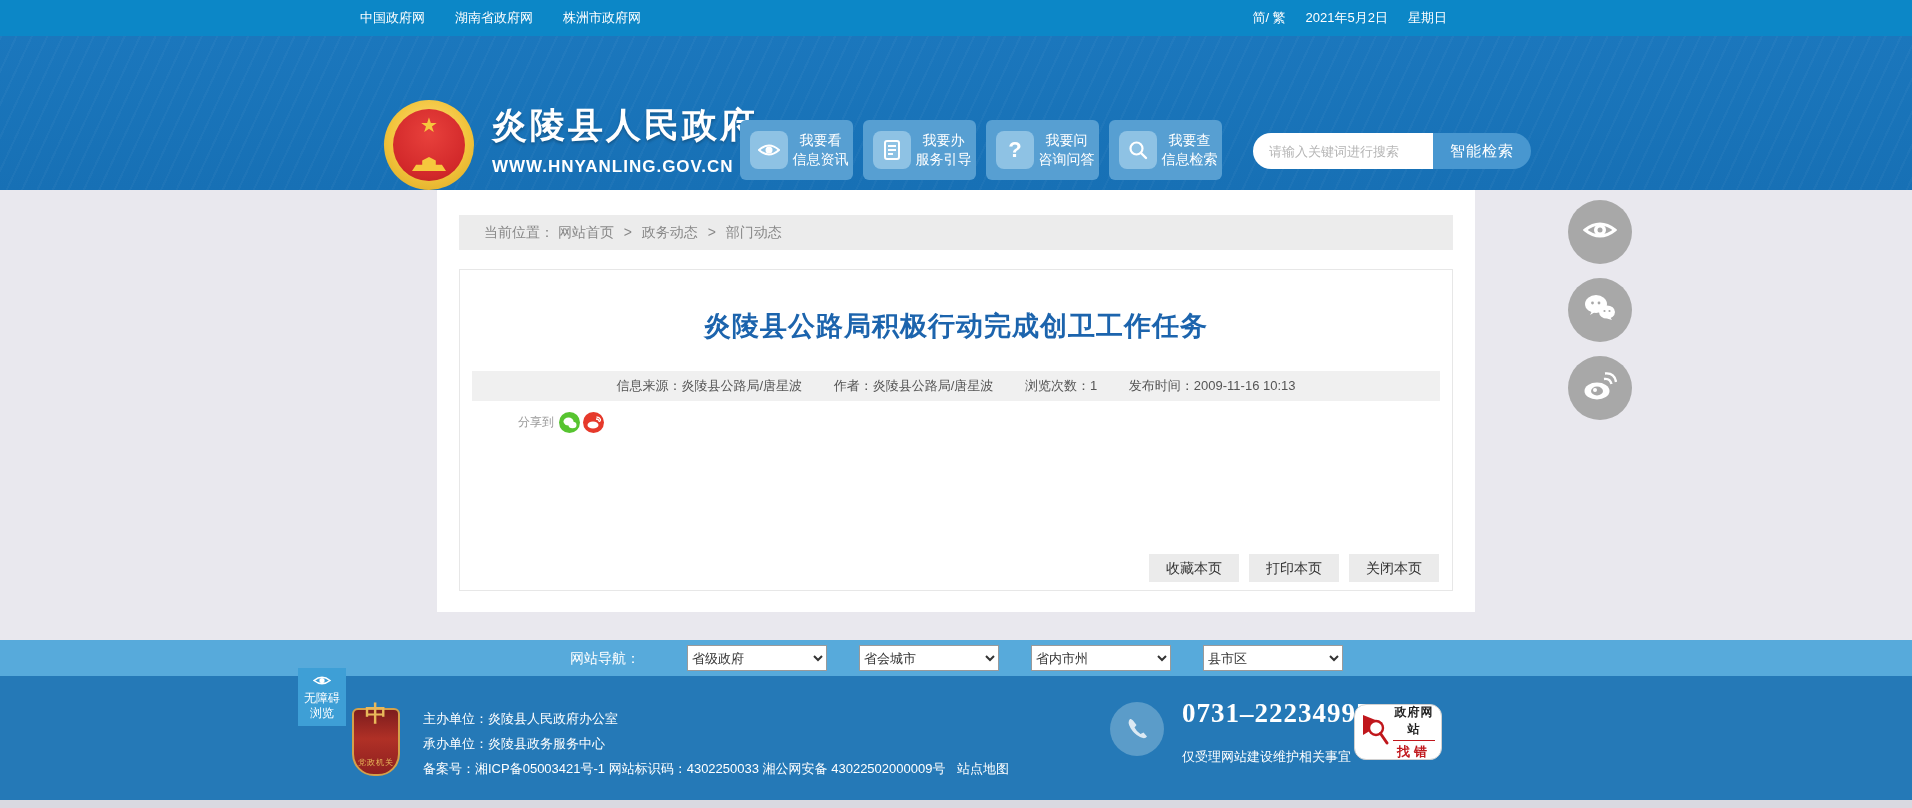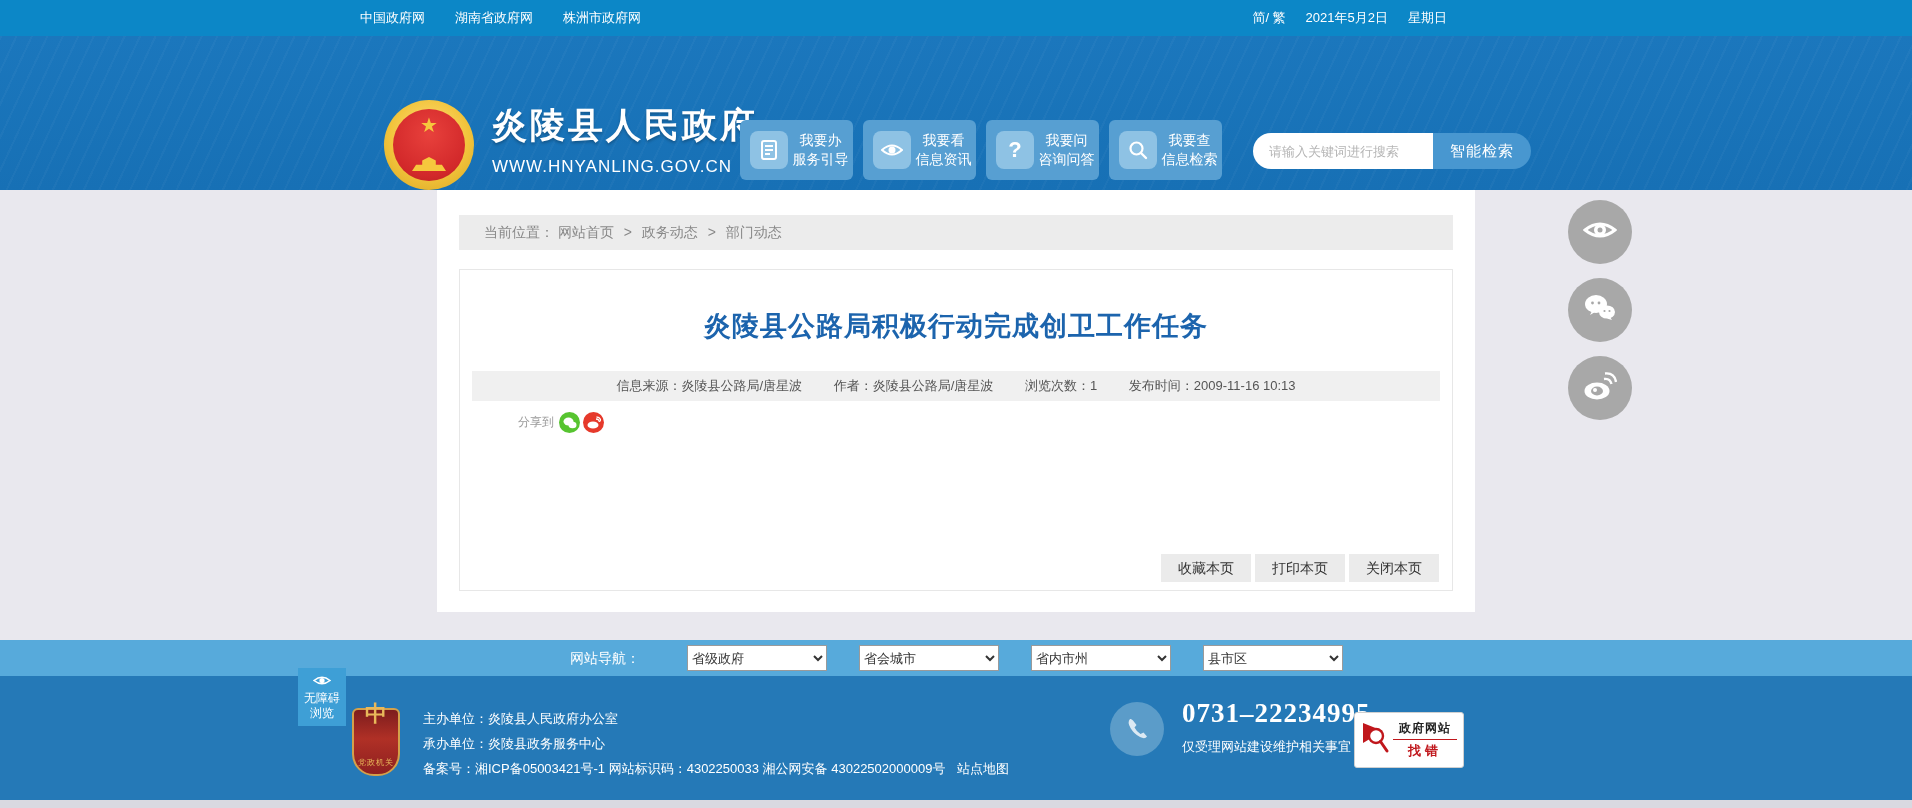--- a/index.html
+++ b/index.html
@@ -22,21 +22,21 @@
   .emblem { position:absolute; left:384px; top:64px; width:90px; height:90px; border-radius:50%;
     background:radial-gradient(circle at 50% 40%, #ffe082 0%, #f2c43c 55%, #d9a622 100%);
     display:flex; align-items:center; justify-content:center; z-index:2; }
   .emblem-inner { width:72px; height:72px; border-radius:50%; background:radial-gradient(circle at 50% 35%, #e8413c 0%, #d2282a 70%, #b51f22 100%);
     position:relative; overflow:hidden; }
   .emblem-star { position:absolute; left:50%; top:6px; transform:translateX(-50%); color:#f6c83d; font-size:20px; line-height:20px; }
   .emblem-gate { position:absolute; left:50%; bottom:10px; transform:translateX(-50%); width:34px; height:14px; background:#f6c83d;
     clip-path:polygon(0 100%,100% 100%,88% 55%,70% 55%,70% 25%,50% 0,30% 25%,30% 55%,12% 55%); }
   .site-id { position:absolute; left:492px; top:66px; z-index:2; }
   .site-name { color:#fff; font-size:35px; font-weight:bold; letter-spacing:3px; text-shadow:0 2px 3px rgba(0,0,0,0.25); }
-  .site-url { color:#fff; font-size:17px; font-weight:normal; letter-spacing:1px; margin-top:8px; }
+  .site-url { color:#fff; font-size:17px; font-weight:bold; letter-spacing:1px; margin-top:8px; }
 
   .services { position:absolute; left:740px; top:84px; display:flex; gap:10px; z-index:2; }
   .service-btn { width:113px; height:60px; background:#579fd2; border-radius:6px; display:flex; align-items:center; cursor:pointer; }
   .service-icon { width:38px; height:38px; margin-left:10px; border-radius:8px; background:#8ec2e4; display:flex; align-items:center; justify-content:center; color:#fff; flex:none; }
   .service-label { flex:1; text-align:center; color:#fff; font-size:14px; line-height:19px; }
 
   .searchbox { position:absolute; left:1253px; top:97px; display:flex; z-index:2; }
   .search-input { width:180px; height:36px; border:none; outline:none; border-radius:18px 0 0 18px; padding:0 16px; font-size:13px; color:#333; background:#fff; }
   .search-input::placeholder { color:#b5b5b5; }
   .search-btn { width:98px; height:36px; border:none; background:#4897d0; color:#fff; font-size:15px; border-radius:0 18px 18px 0; cursor:pointer; letter-spacing:1px; }
@@ -51,21 +51,21 @@
   .article-title { margin-top:38px; text-align:center; color:#1c64ad; font-size:27px; font-weight:bold; letter-spacing:1px; }
   .meta-bar { margin:27px 12px 0 12px; height:30px; background:#f0f0f0; line-height:30px; text-align:center; font-size:13px; color:#555; }
   .meta-bar b { font-weight:normal;text-align:center; }
   .meta-group { margin:0 14px; }
   .share-row { position:absolute; left:58px; top:142px; display:flex; align-items:center; gap:3px; z-index:3; }
   .share-label { font-size:12px; color:#9a9a9a; margin-right:2px; }
   .share-dot { width:21px; height:21px; border-radius:50%; display:flex; align-items:center; justify-content:center; color:#fff; }
   .share-wechat { background:#57c430; }
   .share-weibo  { background:#e6392b; }
   .article-body { margin:26px 12px 0 12px; font-size:15px; color:#333; line-height:38px; text-indent:2em; text-align:justify; }
-  .actions-row { position:absolute; right:13px; bottom:8px; display:flex; gap:4px; }
+  .actions-row { position:absolute; right:13px; bottom:8px; display:flex; gap:10px; }
   .action-btn { height:28px; line-height:28px; padding:0 17px; background:#ebebeb; border:none; font-size:14px; color:#333; cursor:pointer; font-family:inherit; }
 
   
   .floatbar { position:absolute; right:280px; top:200px; width:64px; z-index:4; }
   .float-circle { width:64px; height:64px; border-radius:50%; background:#a8a8a8; display:flex; align-items:center; justify-content:center; margin-bottom:14px; cursor:pointer; color:#fff; }
 
   
   .footnav { position:absolute; top:640px; left:0; width:100%; height:36px; background:#57aadb; }
   .footnav-label { position:absolute; left:570px; top:0; height:36px; line-height:36px; color:#fff; font-size:14px; }
   .footnav select { position:absolute; top:5px; width:140px; height:26px; font-size:13px; color:#333; border:1px solid #9a9a9a; background:#fff; font-family:inherit; }
@@ -83,23 +83,23 @@
     display:flex; flex-direction:column; align-items:center; justify-content:flex-end; padding-bottom:6px; }
   .shield-mark { color:#e8b85a; font-size:22px; line-height:22px; margin-bottom:4px; font-weight:bold; }
   .shield-label { color:#e8b85a; font-size:8px; letter-spacing:1px; white-space:nowrap;margin-top:28px; }
 
   .footer-info { position:absolute; left:423px; top:30px; color:#fff; font-size:13px; line-height:25px; }
   .footer-info a { color:#fff; text-decoration:none; }
   .sitemap-link { margin-left:8px; }
 
   .phone-circle { position:absolute; left:1110px; top:26px; width:54px; height:54px; border-radius:50%; background:#5b9cc9; display:flex; align-items:center; justify-content:center; color:#dce9f3; }
   .phone-number { position:absolute; left:1182px; top:22px; color:#fff; font-size:27px; font-weight:bold; font-family:"Liberation Serif","DejaVu Serif",serif; letter-spacing:1px; }
-  .phone-note { position:absolute; left:1182px; top:62px; color:#fff; font-size:13px; }
-
-  .error-badge { position:absolute; left:1354px; top:36px; width:110px; height:56px; background:#fff; border:1px solid #d0d0d0; border-radius:3px;
+  .phone-note { position:absolute; left:1182px; top:72px; color:#fff; font-size:13px; }
+
+  .error-badge { position:absolute; left:1354px; top:28px; width:88px; height:56px; background:#fff; border:1px solid #d0d0d0; border-radius:12px;
     display:flex; align-items:center; padding:0 6px; cursor:pointer; }
   .error-icon { flex:none; margin-right:4px; }
   .error-texts { flex:1; text-align:center; }
   .error-line1 { font-size:12px; color:#222; font-weight:bold; letter-spacing:1px; border-bottom:1px solid #c0171c; padding-bottom:2px; }
   .error-line2 { font-size:13px; color:#c0171c; font-weight:bold; letter-spacing:4px; margin-top:2px; }
 </style>
 </head>
 <body>
 
 <div class="page">
@@ -127,40 +127,40 @@
       </div>
     </div>
     <div class="site-id">
       <div class="site-name">炎陵县人民政府</div>
       <div class="site-url">WWW.HNYANLING.GOV.CN</div>
     </div>
 
     <div class="services">
       <div class="service-btn">
         <span class="service-icon">
+          <svg width="22" height="22" viewBox="0 0 22 22">
+              <path d="M1 11 Q11 2 21 11 Q11 20 1 11 Z" fill="none" stroke="#fff" stroke-width="2"></path>
+              <circle cx="11" cy="11" r="3.5" fill="#fff"></circle>
+            </svg>
+        </span>
+        <span class="service-label">
+          <span>我要看</span><br><span>信息资讯</span>
+        </span>
+      </div>
+      <div class="service-btn">
+        <span class="service-icon">
           <svg width="20" height="20" viewBox="0 0 20 20">
               <rect x="3" y="1" width="14" height="18" rx="2" fill="none" stroke="#fff" stroke-width="2"></rect>
               <line x1="6" y1="6" x2="14" y2="6" stroke="#fff" stroke-width="2"></line>
               <line x1="6" y1="10" x2="14" y2="10" stroke="#fff" stroke-width="2"></line>
               <line x1="6" y1="14" x2="11" y2="14" stroke="#fff" stroke-width="2"></line>
             </svg>
         </span>
         <span class="service-label">
           <span>我要办</span><br><span>服务引导</span>
-        </span>
-      </div>
-      <div class="service-btn">
-        <span class="service-icon">
-          <svg width="22" height="22" viewBox="0 0 22 22">
-              <path d="M1 11 Q11 2 21 11 Q11 20 1 11 Z" fill="none" stroke="#fff" stroke-width="2"></path>
-              <circle cx="11" cy="11" r="3.5" fill="#fff"></circle>
-            </svg>
-        </span>
-        <span class="service-label">
-          <span>我要看</span><br><span>信息资讯</span>
         </span>
       </div>
       <div class="service-btn">
         <span class="service-icon" style="font-size:22px;font-weight:bold;">?</span>
         <span class="service-label">
           <span>我要问</span><br><span>咨询问答</span>
         </span>
       </div>
       <div class="service-btn">
         <span class="service-icon">

